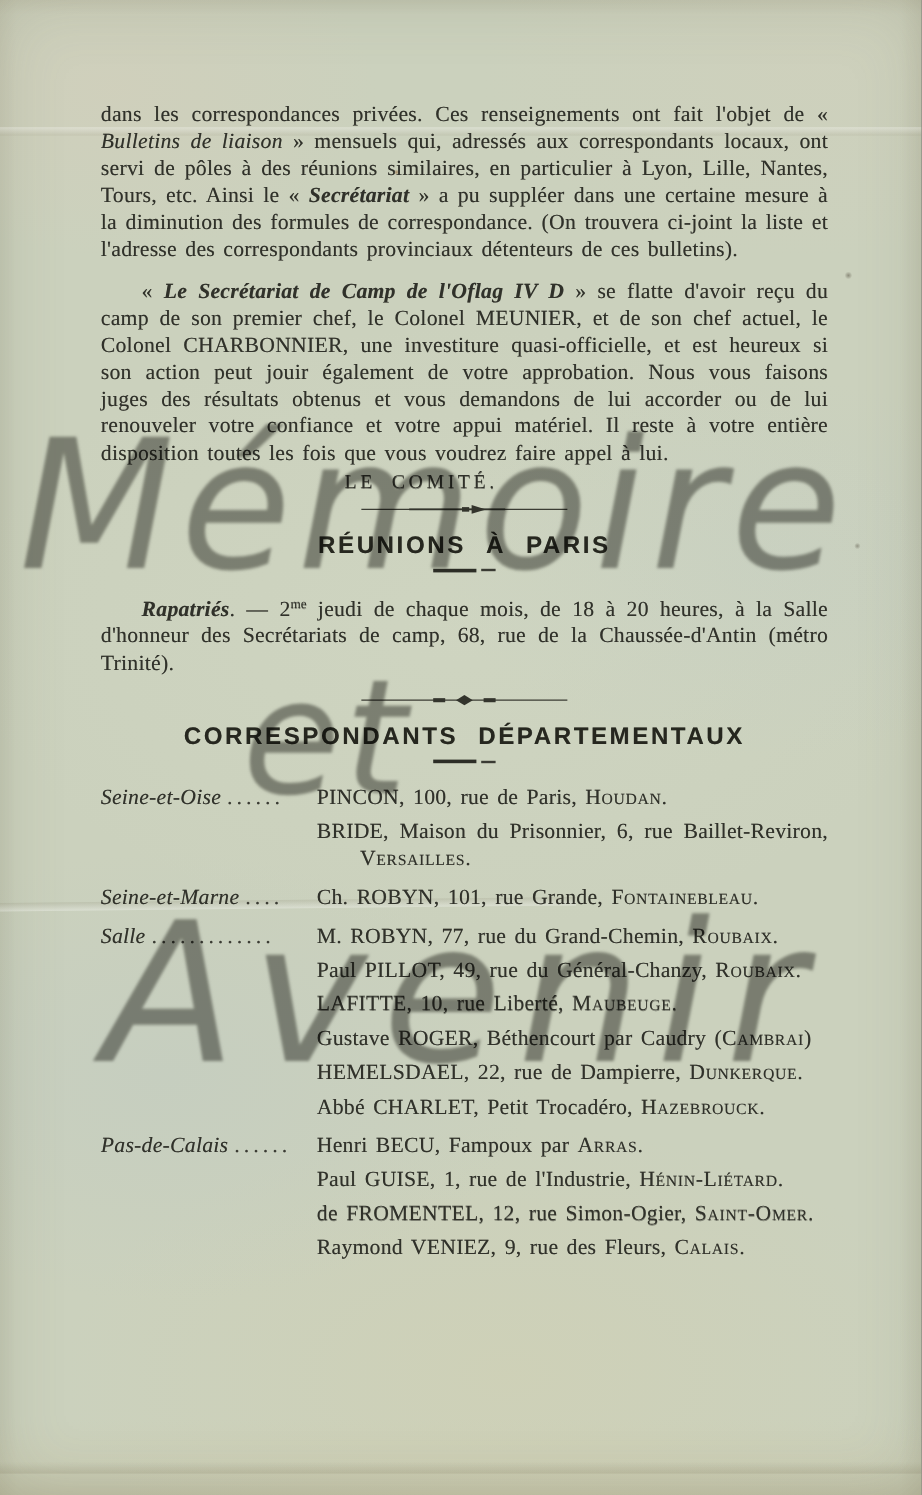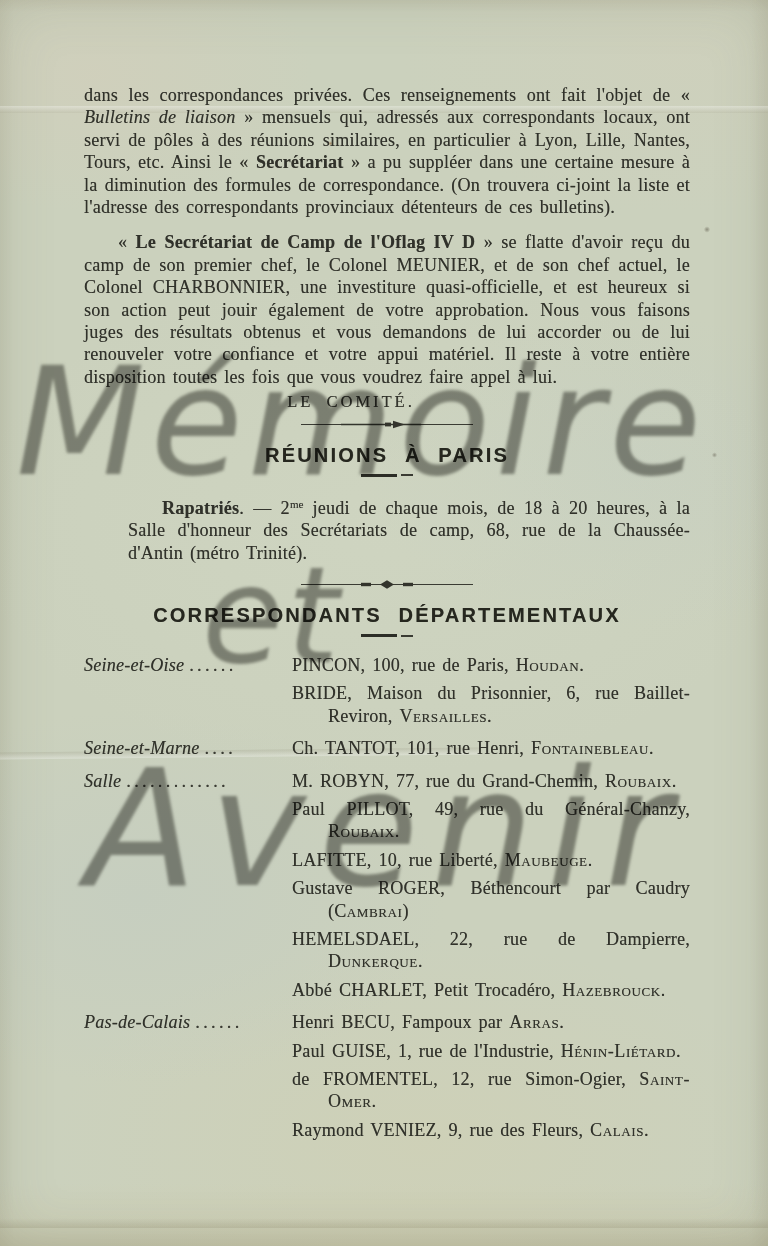--- a/index.html
+++ b/index.html
@@ -33,21 +33,21 @@
   .content{
     position:absolute;left:84px;top:84px;width:606px;
     font-size:18px;line-height:22.4px;
     letter-spacing:.25px;word-spacing:2.2px;
     text-shadow:.2px .2px .55px rgba(47,48,41,.5);
   }
   p{margin:0;text-align:justify;}
   p.sp{margin-top:13px;}
   .ind{text-indent:34px;}
   .seg-i{font-style:italic;margin-top:32px;}
-  .seg-b{font-weight:bold;}
+  .seg-b{font-weight:bold;font-style:italic;}
   .seg-sup{font-size:11px;vertical-align:6px;letter-spacing:0;}
   .seg-sc{font-variant:small-caps;letter-spacing:.6px;}
 
   .signature{
     margin-top:3px;text-align:center;padding-right:72px;
     font-size:16.5px;letter-spacing:3px;word-spacing:6px;
   }
 
   .divider{display:block;margin:5px auto 0;}
   .divider.d2{margin-top:15px;}
@@ -56,25 +56,25 @@
   .rule .seg-b2{width:12px;height:1.8px;background:#3a3b33;}
 
   h2{
     margin:14px 0 0 0;text-align:center;
     font-family:"Liberation Sans","DejaVu Sans",sans-serif;
     font-weight:bold;font-size:20px;
     letter-spacing:2.2px;word-spacing:9px;
     color:#26271f;text-shadow:.2px .2px .5px rgba(38,39,31,.5);
   }
 
-  .para-block{margin-top:16px;margin-left:44px;}
+  .para-block{margin-top:16px;}
   .para-block.tight{margin-top:11px;}
 
   .corr-table{margin-top:17px;}
-  .t-row{display:flex;align-items:flex-start;margin-bottom:4px;gap:28px;}
+  .t-row{display:flex;align-items:flex-start;margin-bottom:4px;}
   .t-dept{width:180px;flex:0 0 180px;font-style:italic;white-space:nowrap;overflow:hidden;}
   .t-dept .leader{font-style:normal;letter-spacing:3.4px;margin-left:5px;color:#3a3b33;}
   .t-entries{flex:1;}
   .entry{margin-bottom:6px;padding-left:36px;text-indent:-36px;text-align:justify;line-height:22.4px;}
 
   .watermark{position:absolute;left:0;top:0;width:100%;height:100%;pointer-events:none;}
   .wm{
     position:absolute;display:block;
     font-family:"DejaVu Sans",sans-serif;font-style:italic;
     color:#3b3b36;opacity:.52;line-height:1;
@@ -138,21 +138,21 @@
         <div class="t-row">
           <div class="t-dept"><span>Seine-et-Oise</span><span class="leader">......</span></div>
           <div class="t-entries">
             <div class="entry"><span>PINCON, 100, rue de Paris, </span><span class="seg-sc">Houdan</span><span>.</span></div>
             <div class="entry"><span>BRIDE, Maison du Prisonnier, 6, rue Baillet-Reviron, </span><span class="seg-sc">Versailles</span><span>.</span></div>
           </div>
         </div>
         <div class="t-row">
           <div class="t-dept"><span>Seine-et-Marne</span><span class="leader">....</span></div>
           <div class="t-entries">
-            <div class="entry"><span>Ch. TANTOT, 101, rue Henri, </span><span class="seg-sc">Fontainebleau</span><span>.</span></div>
+            <div class="entry"><span>Ch. ROBYN, 101, rue Grande, </span><span class="seg-sc">Fontainebleau</span><span>.</span></div>
           </div>
         </div>
         <div class="t-row">
           <div class="t-dept"><span>Salle</span><span class="leader">.............</span></div>
           <div class="t-entries">
             <div class="entry"><span>M. ROBYN, 77, rue du Grand-Chemin, </span><span class="seg-sc">Roubaix</span><span>.</span></div>
             <div class="entry"><span>Paul PILLOT, 49, rue du Général-Chanzy, </span><span class="seg-sc">Roubaix</span><span>.</span></div>
             <div class="entry"><span>LAFITTE, 10, rue Liberté, </span><span class="seg-sc">Maubeuge</span><span>.</span></div>
             <div class="entry"><span>Gustave ROGER, Béthencourt par Caudry (</span><span class="seg-sc">Cambrai</span><span>)</span></div>
             <div class="entry"><span>HEMELSDAEL, 22, rue de Dampierre, </span><span class="seg-sc">Dunkerque</span><span>.</span></div>

